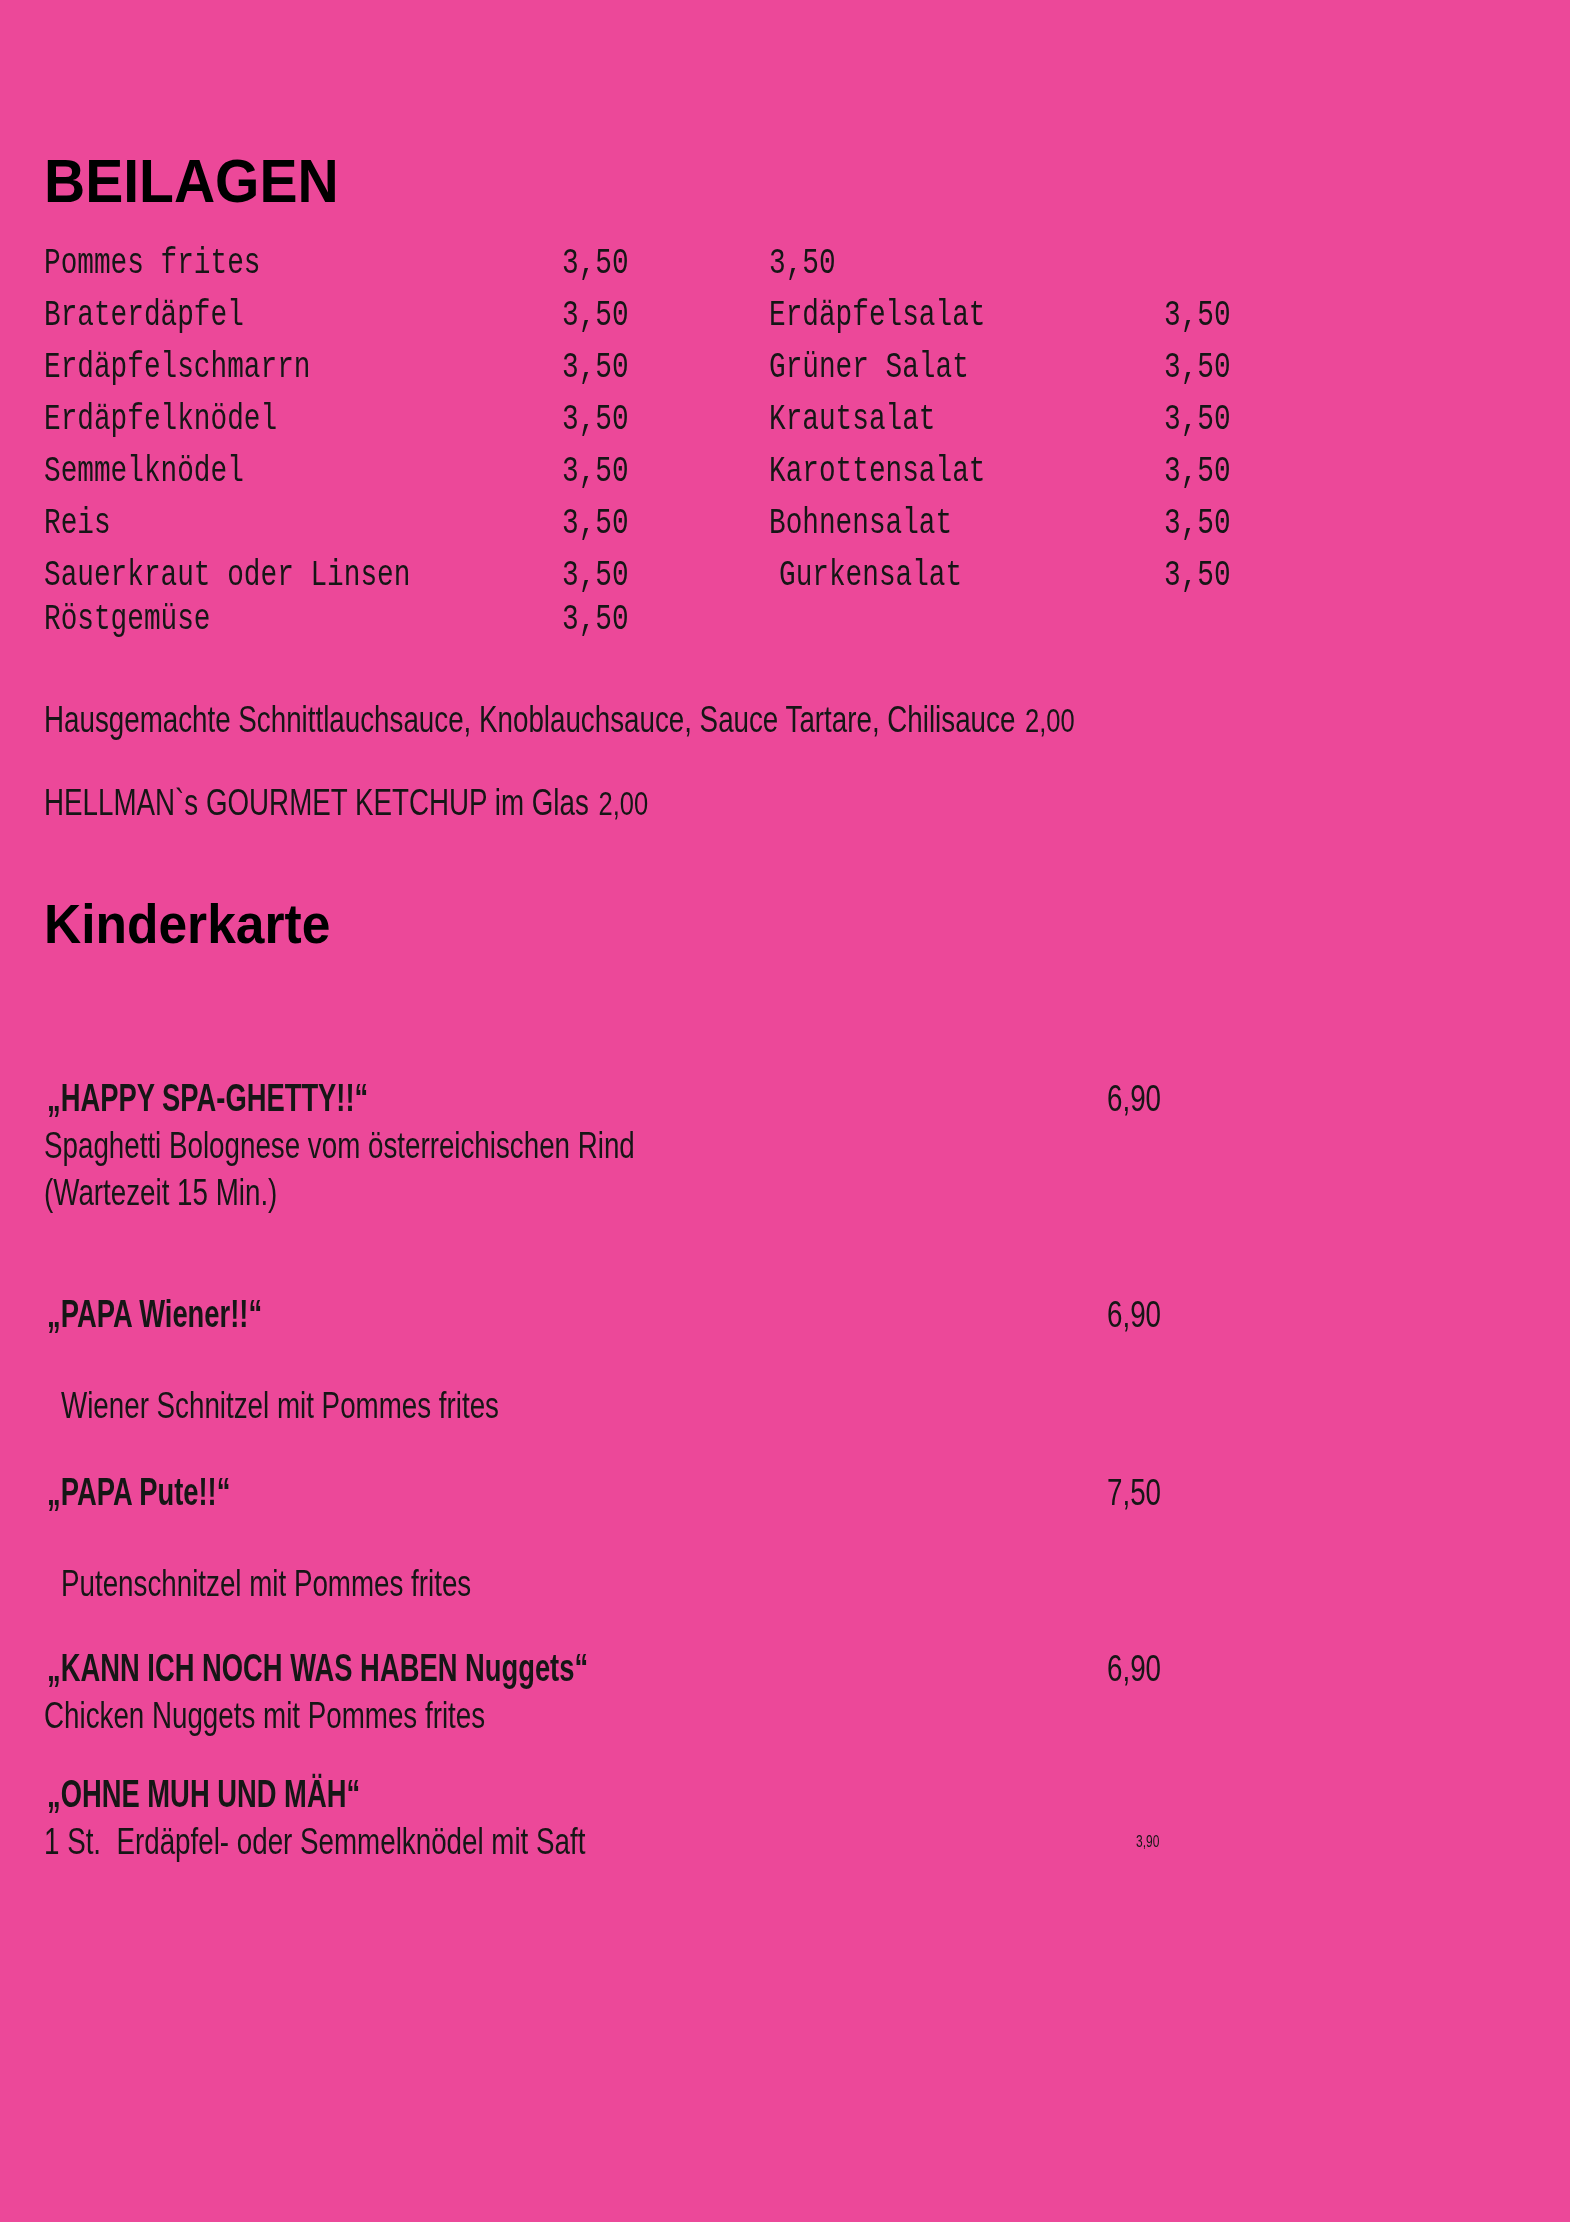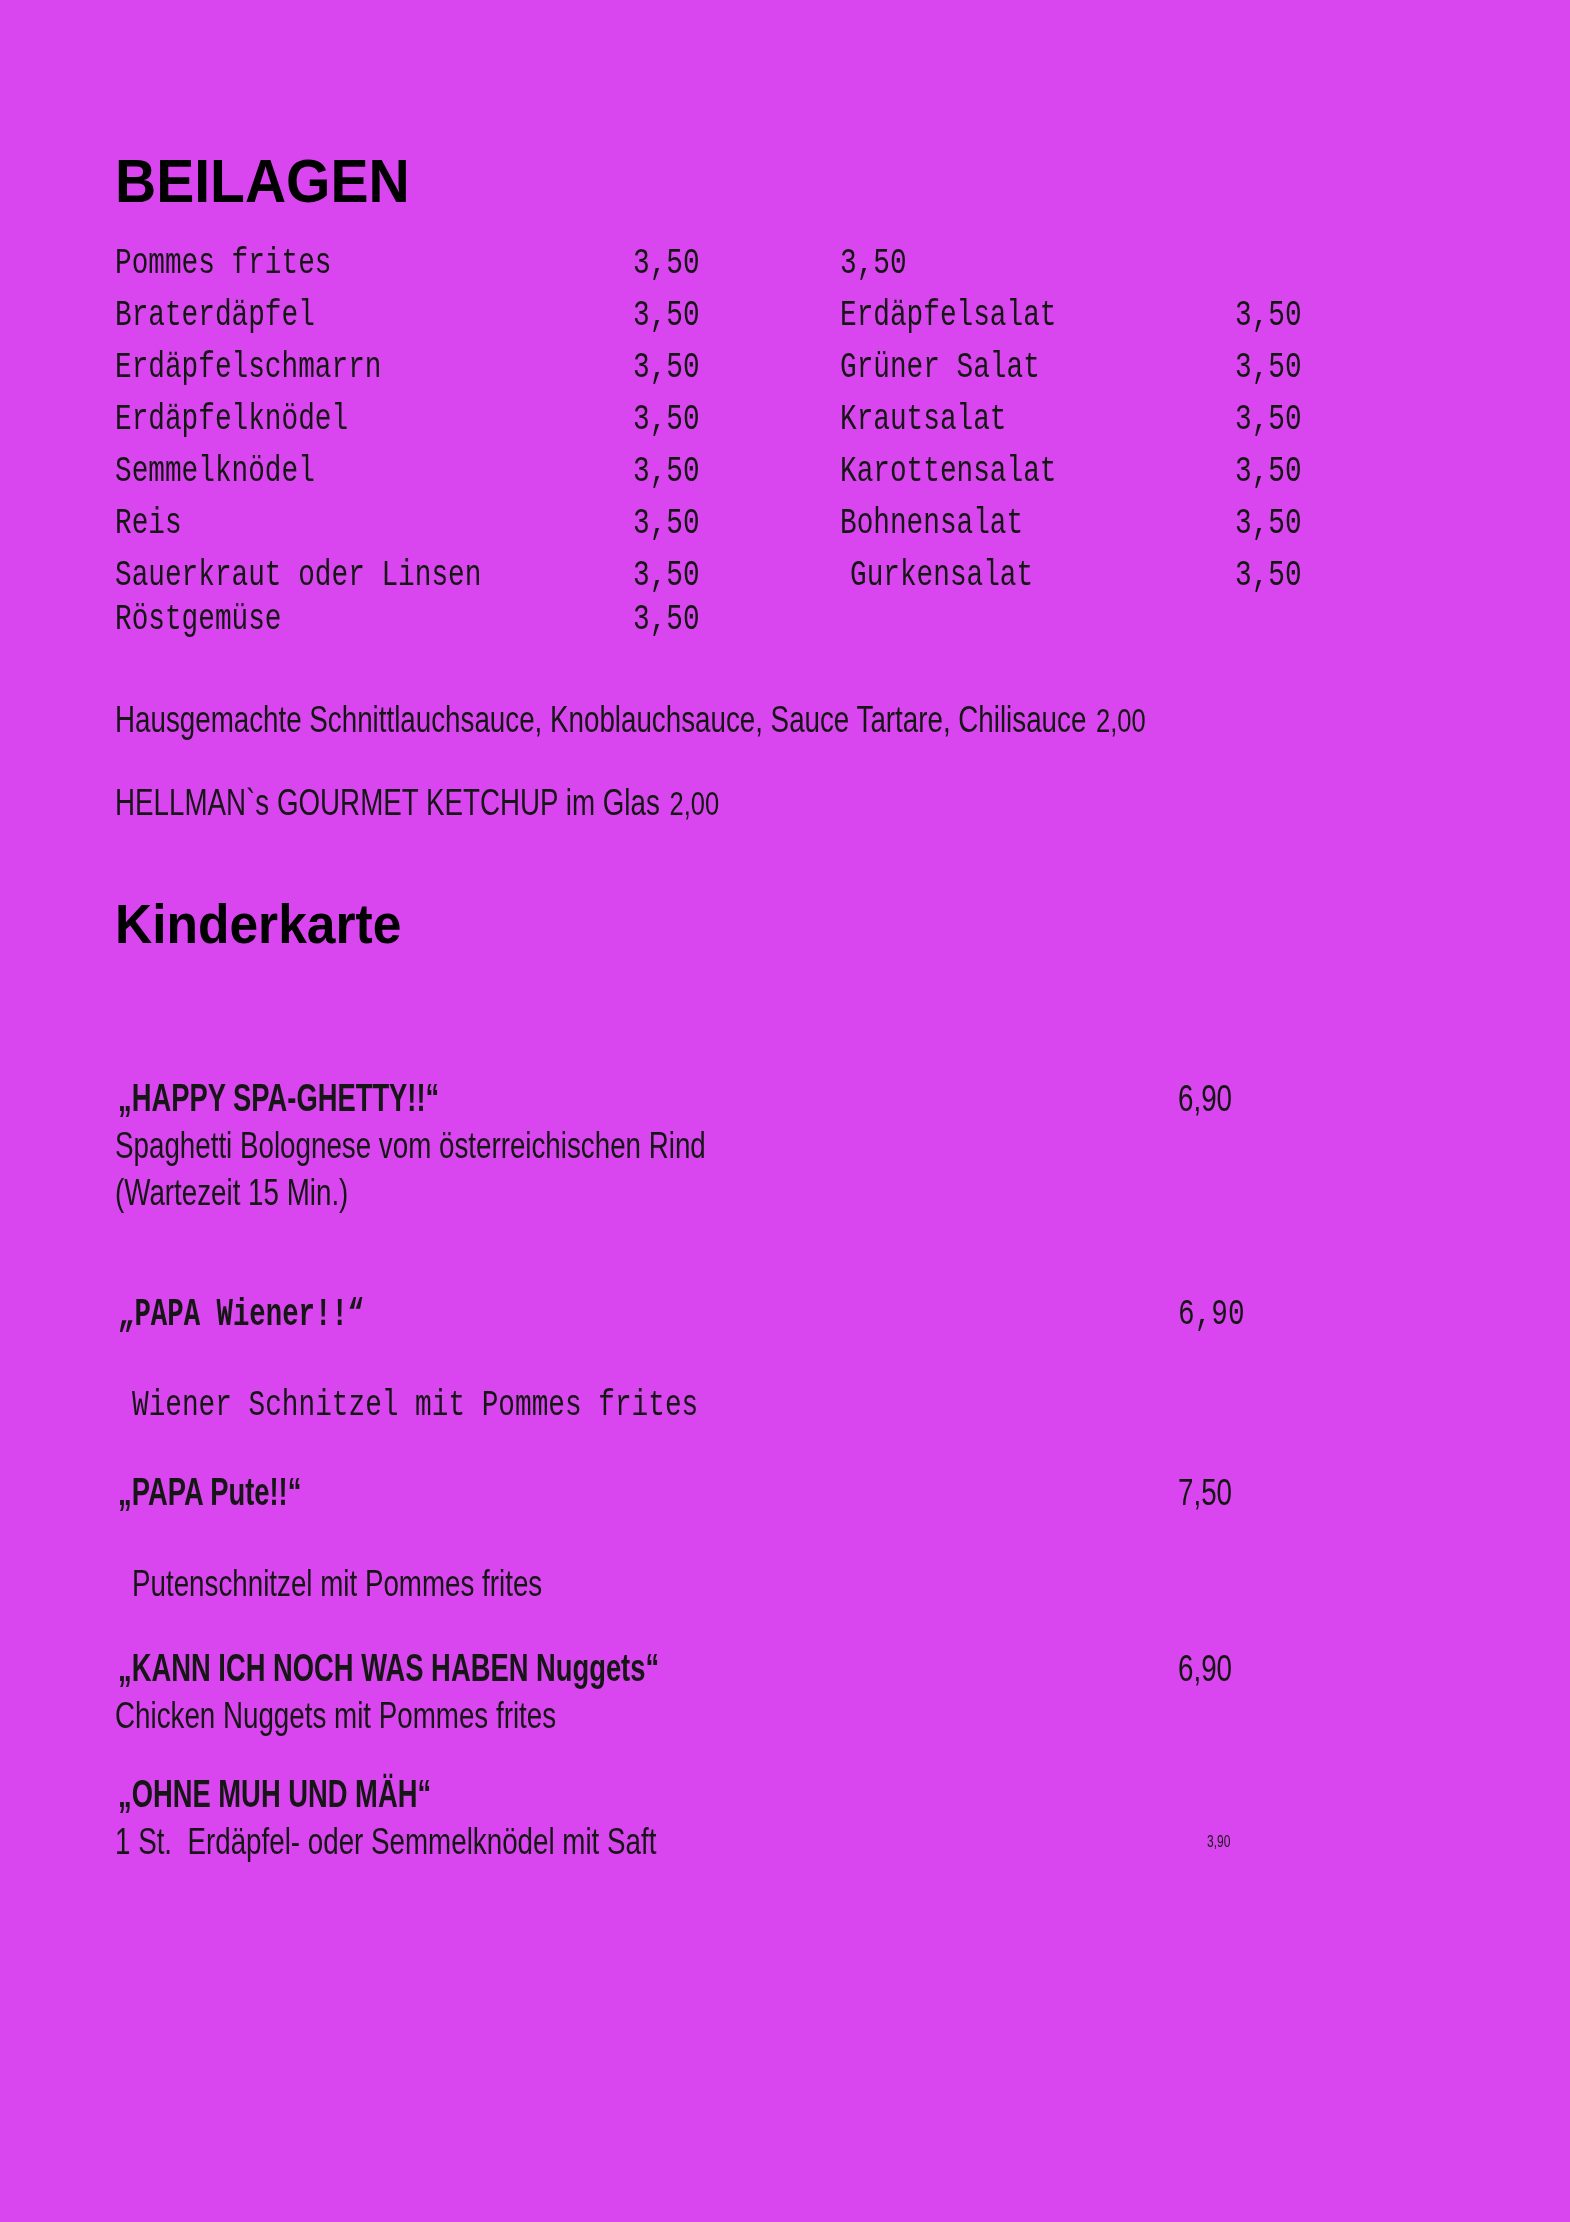--- a/index.html
+++ b/index.html
@@ -1,21 +1,21 @@
 <!DOCTYPE html>
 <html><head>
 <meta charset="utf-8">
 <style>
   * { margin:0; padding:0; box-sizing:border-box; }
   html,body { background:#e8e8e8; }
   body { font-family:"Liberation Sans","DejaVu Sans",sans-serif; }
   .page {
     position:relative; width:1570px; height:2222px; margin:0 auto;
-    background:#d946ef; color:#161616; overflow:hidden;
-    padding:150px 100px 0 115px;
+    background:#ec4899; color:#161616; overflow:hidden;
+    padding:150px 100px 0 44px;
   }
   
   .cx  { display:inline-block; transform:scaleX(0.75); transform-origin:0 50%; white-space:pre; }
   .cxb { display:inline-block; transform:scaleX(0.72); transform-origin:0 50%; white-space:pre; font-weight:700; }
   .cxh { display:inline-block; transform:scaleX(0.92); transform-origin:0 50%; white-space:pre; }
 
   h1 { font-weight:700; color:#000; letter-spacing:0; }
   .h-beilagen { font-size:62px; line-height:1; margin-bottom:32px; }
   .h-kinder   { font-size:56px; line-height:62px; margin-top:70px; }
 
@@ -33,21 +33,21 @@
   .mrow.indent .name { padding-left:10px; }
 
   .sauces { margin-top:48px; }
   .sauce { font-size:37px; line-height:40px; margin-bottom:43px; }
   .sauce .md { font-size:34px; margin-left:13px; }
   .sauce .sm { font-size:31px; margin-left:15px; }
 
   .kitems { margin-top:120px; width:1123px; }
   .kitem { margin-bottom:38px; }
   .kitem.gap-xl { margin-bottom:75px; }
-  .kitem.gap-l  { margin-bottom:40px;font-family:Liberation Mono, monospace; }
+  .kitem.gap-l  { margin-bottom:40px; }
   .kitem.gap-s  { margin-bottom:32px; }
   .krow { display:flex; line-height:47px; }
   .krow .kname { flex:1 1 auto; font-size:38px; padding-left:3px; }
   .krow .kprice { flex:0 0 auto; width:60px; font-size:37px; }
   .kdesc { font-size:37px; line-height:47px; }
   .kdesc.ind { padding-left:17px;margin-top:44px; }
   .kdesc-row { display:flex; line-height:47px; }
   .kdesc-row .kname { flex:1 1 auto; font-size:37px; font-weight:400; padding-left:0; }
 </style>
 </head>

